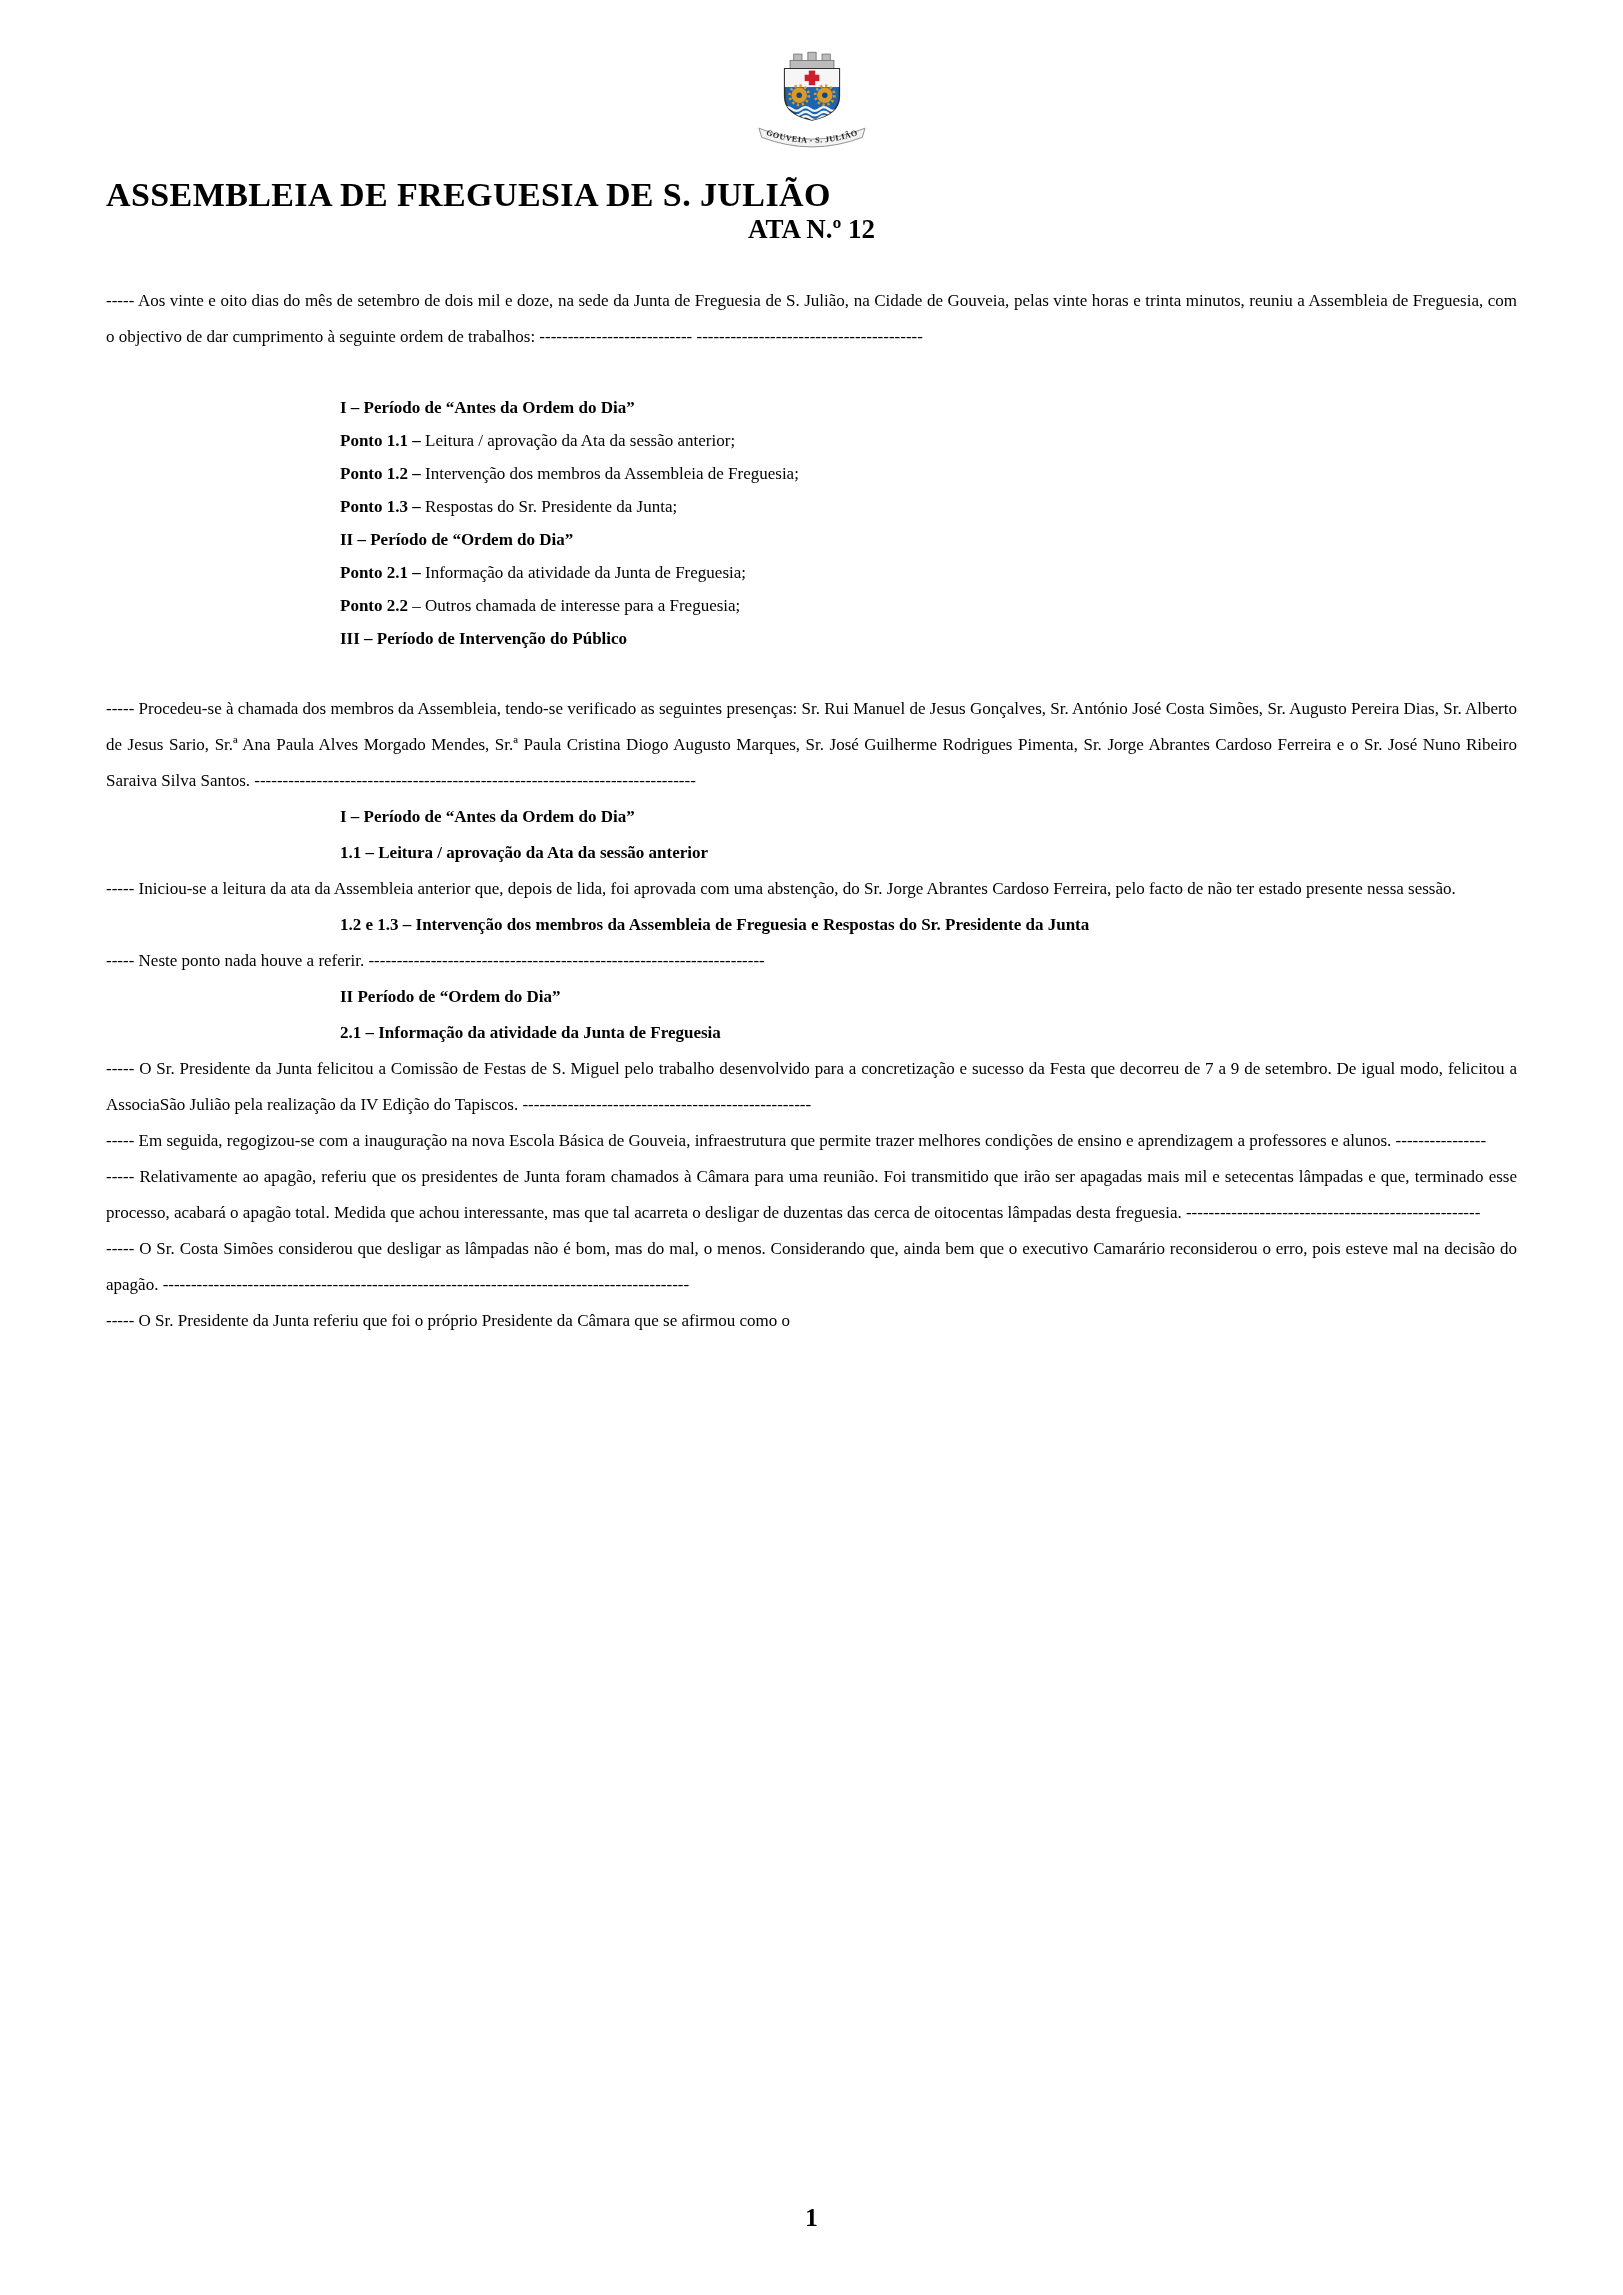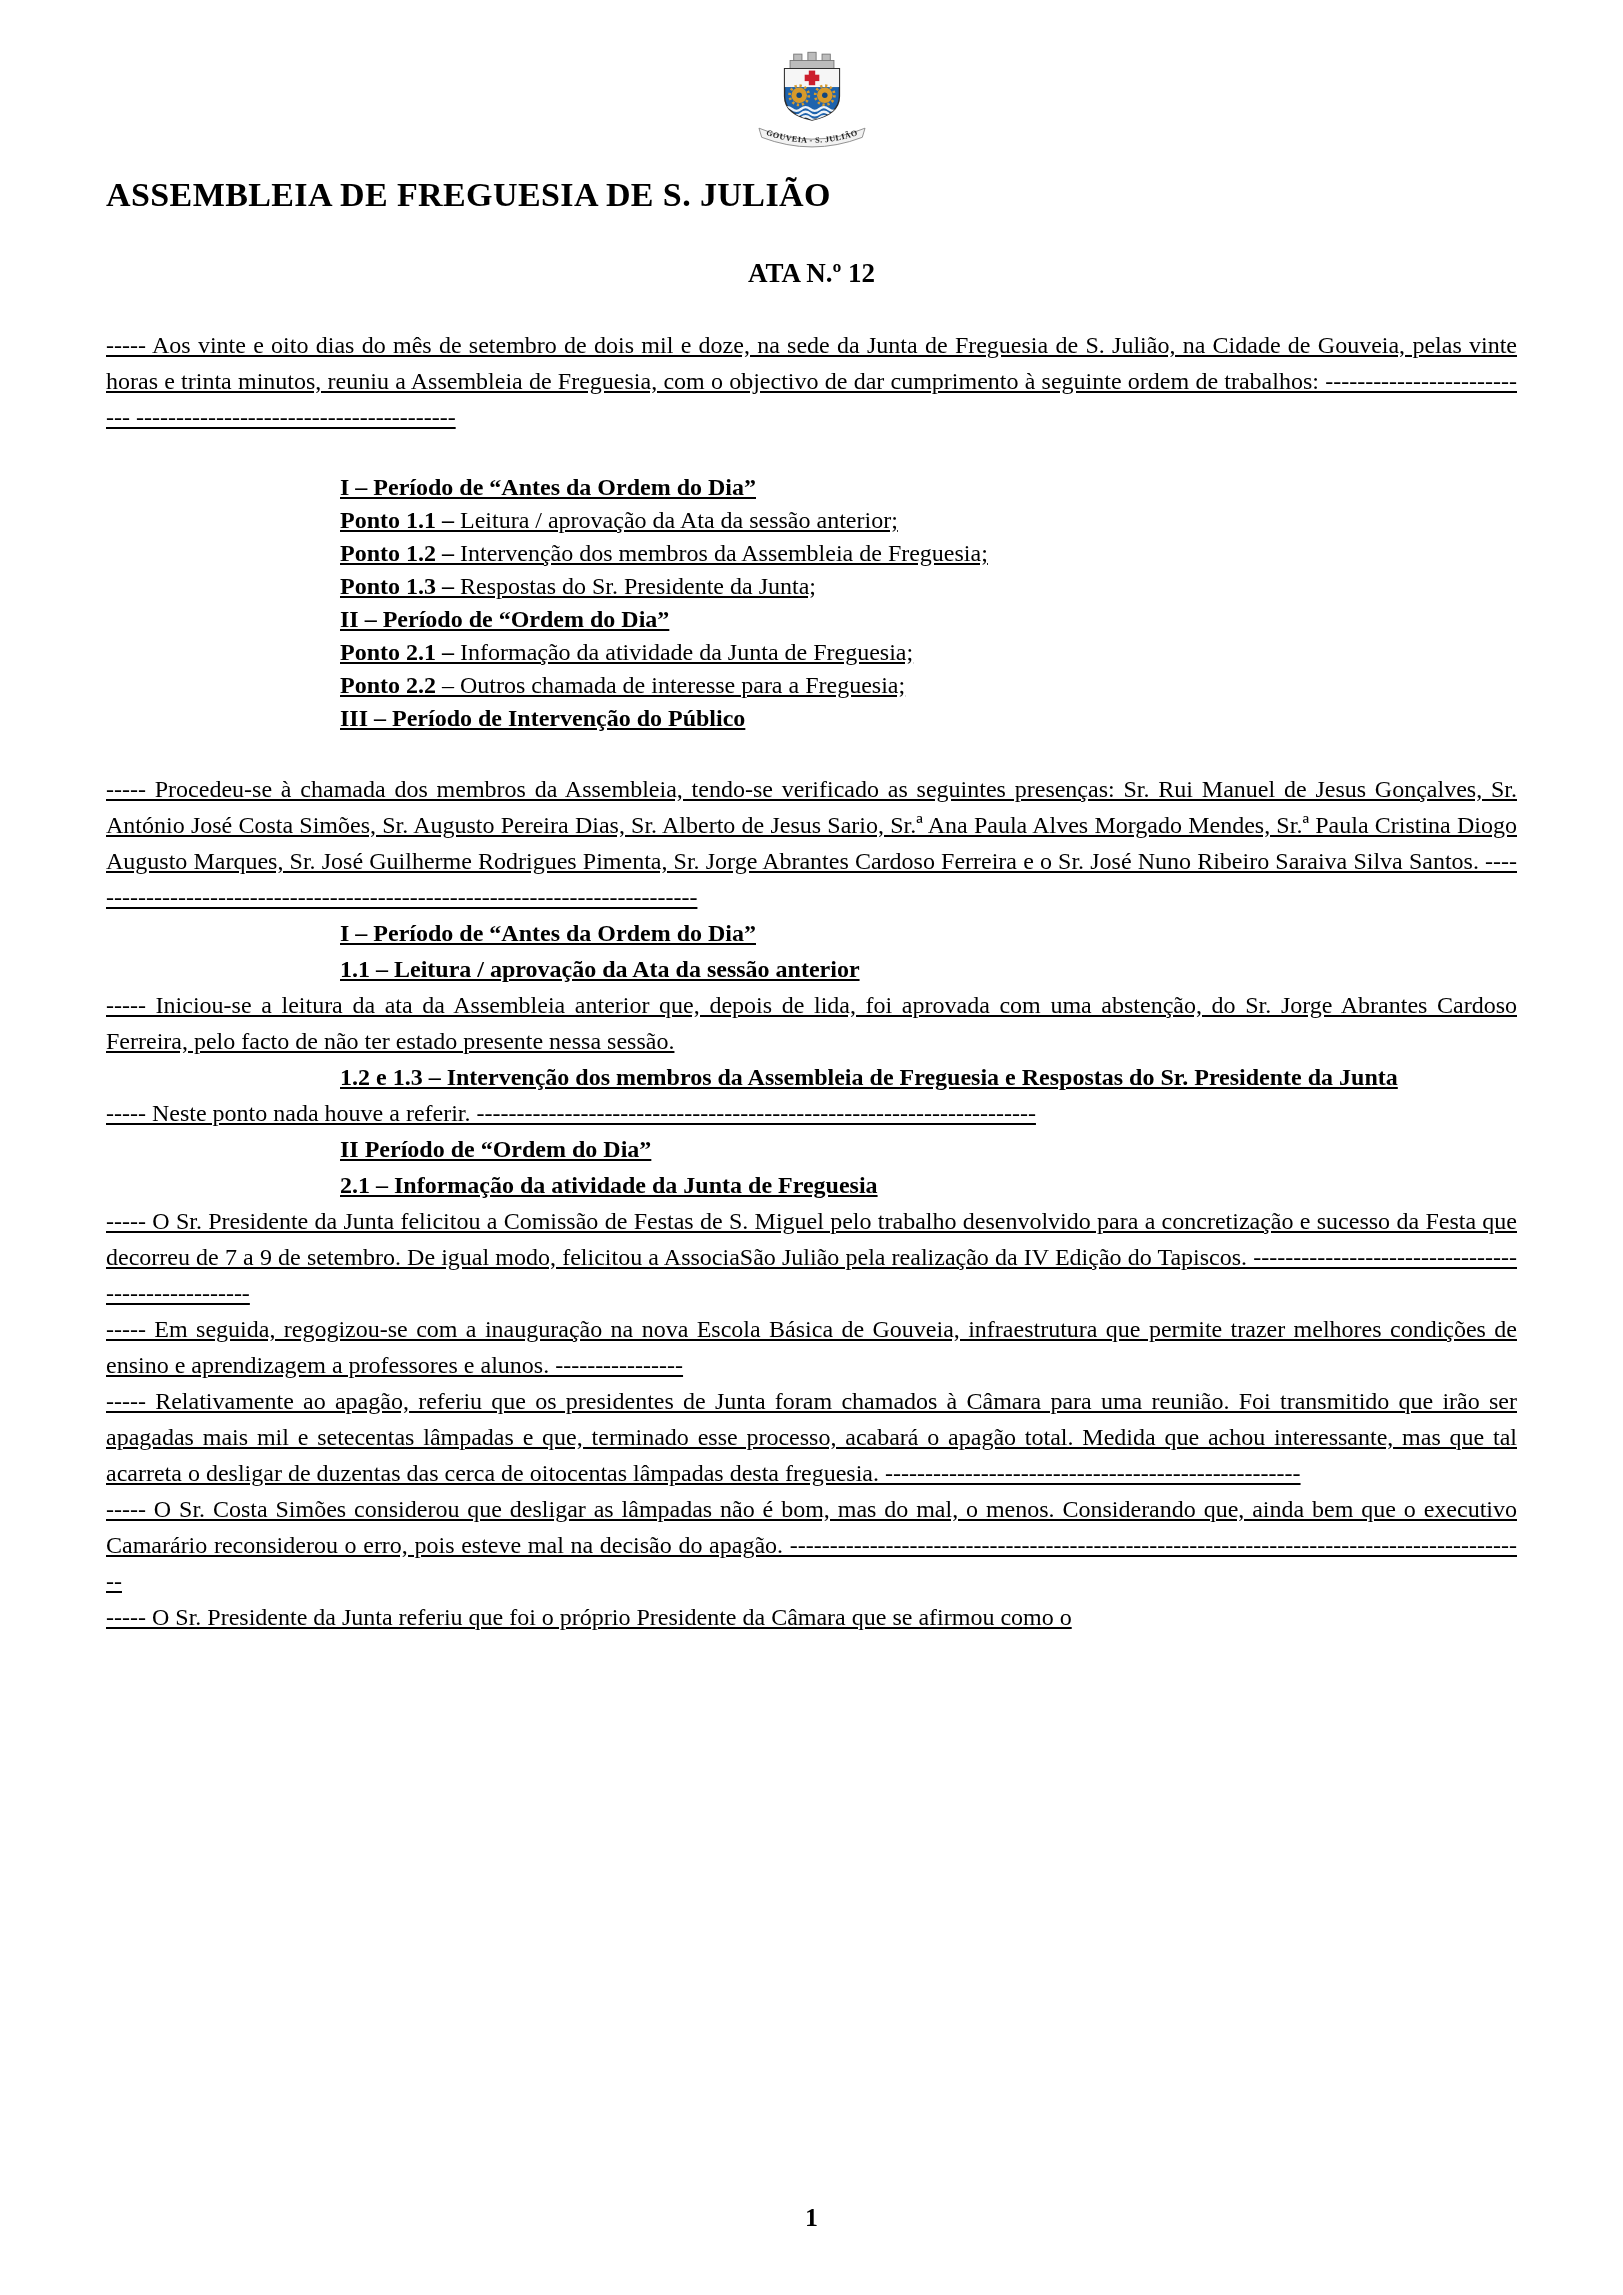--- a/index.html
+++ b/index.html
@@ -23,24 +23,23 @@
   .title {
     font-weight: bold;
     font-size: 34px;
     letter-spacing: 0.4px;
     margin-top: 12.7px;
   }
   .subtitle {
     text-align: center;
     font-weight: bold;
     font-size: 27px;
-    margin-top: 44px;
     margin-bottom: 38px;
   }
-  .doc-body { font-size: 24px; line-height: 36px; text-decoration: underline; }
+  .doc-body { font-size: 17px; line-height: 36px; }
   .block { margin: 0; }
   .para { text-align: justify; }
   .heading { font-weight: bold; margin-left: 234px; }
   .agenda { margin: 36px 0 36px 234px; line-height: 33px; }
   .bold { font-weight: bold; }
   .page-number {
     position: absolute;
     bottom: 62px;
     left: 0;
     right: 0;

